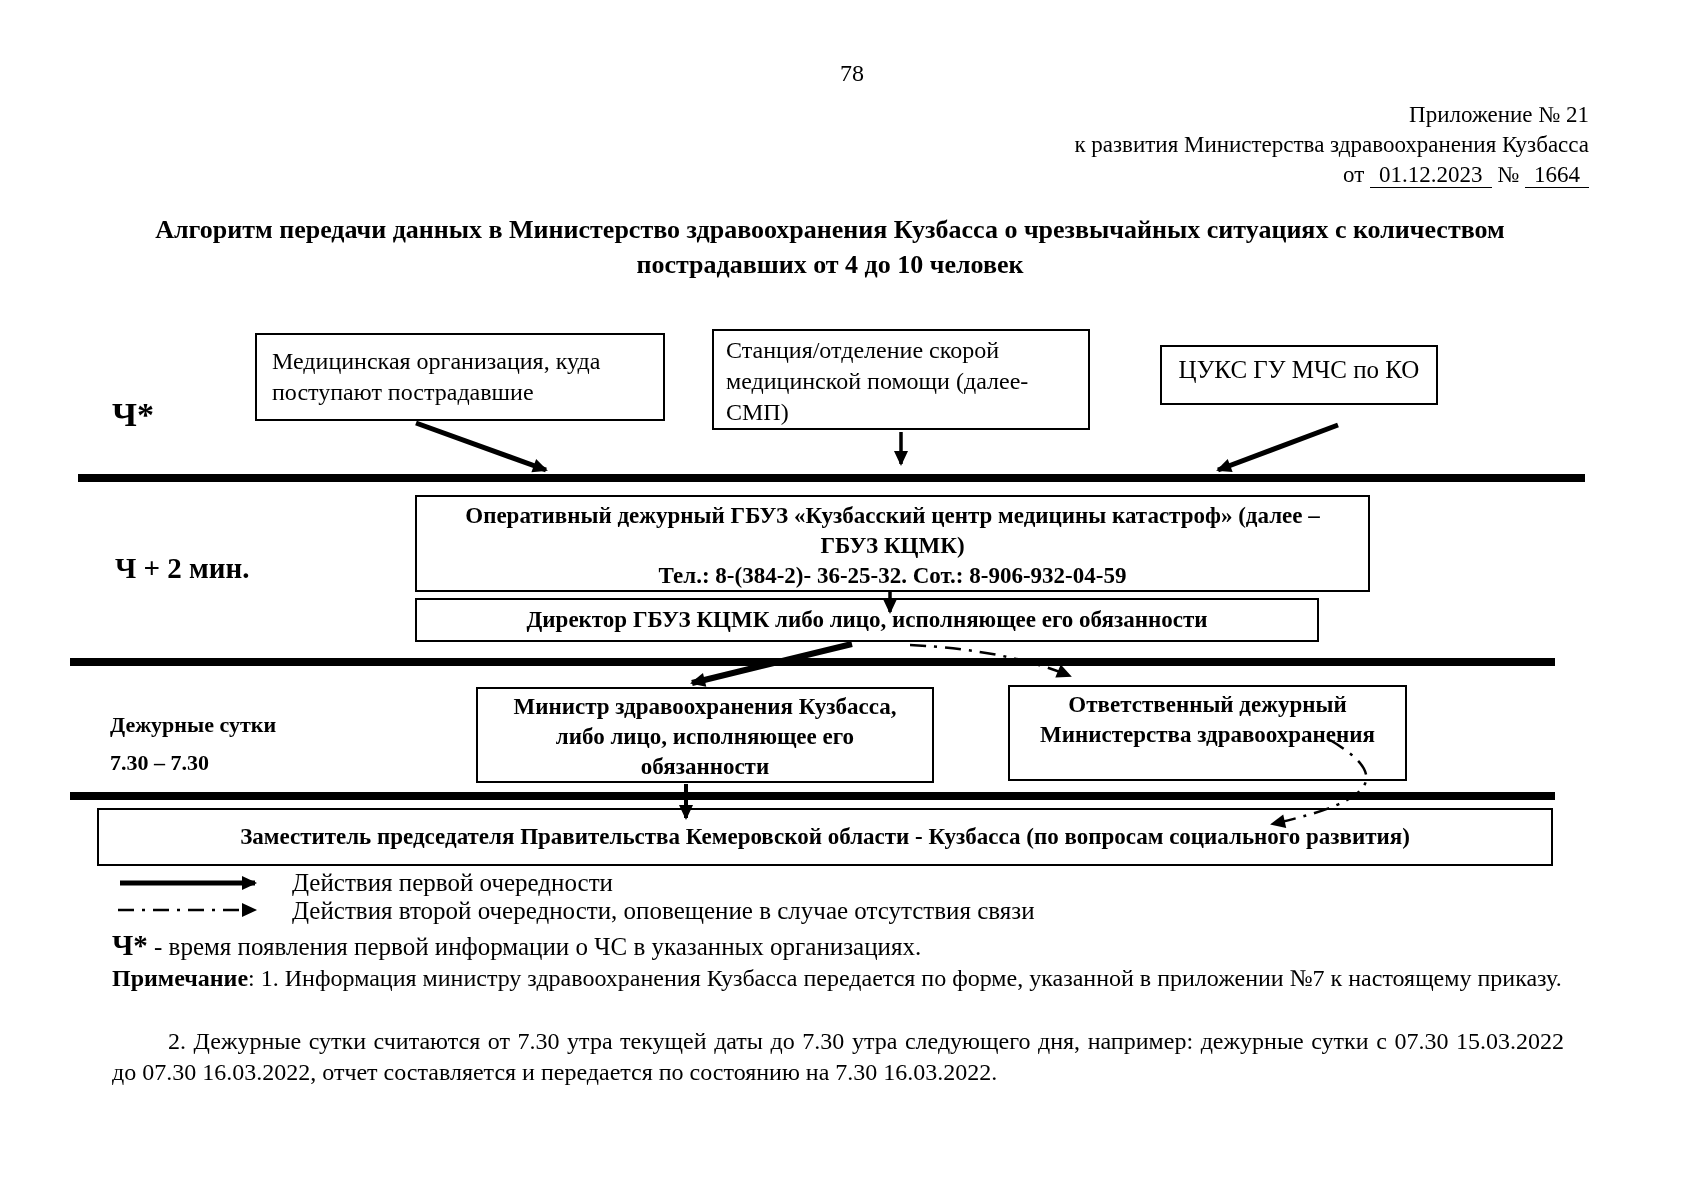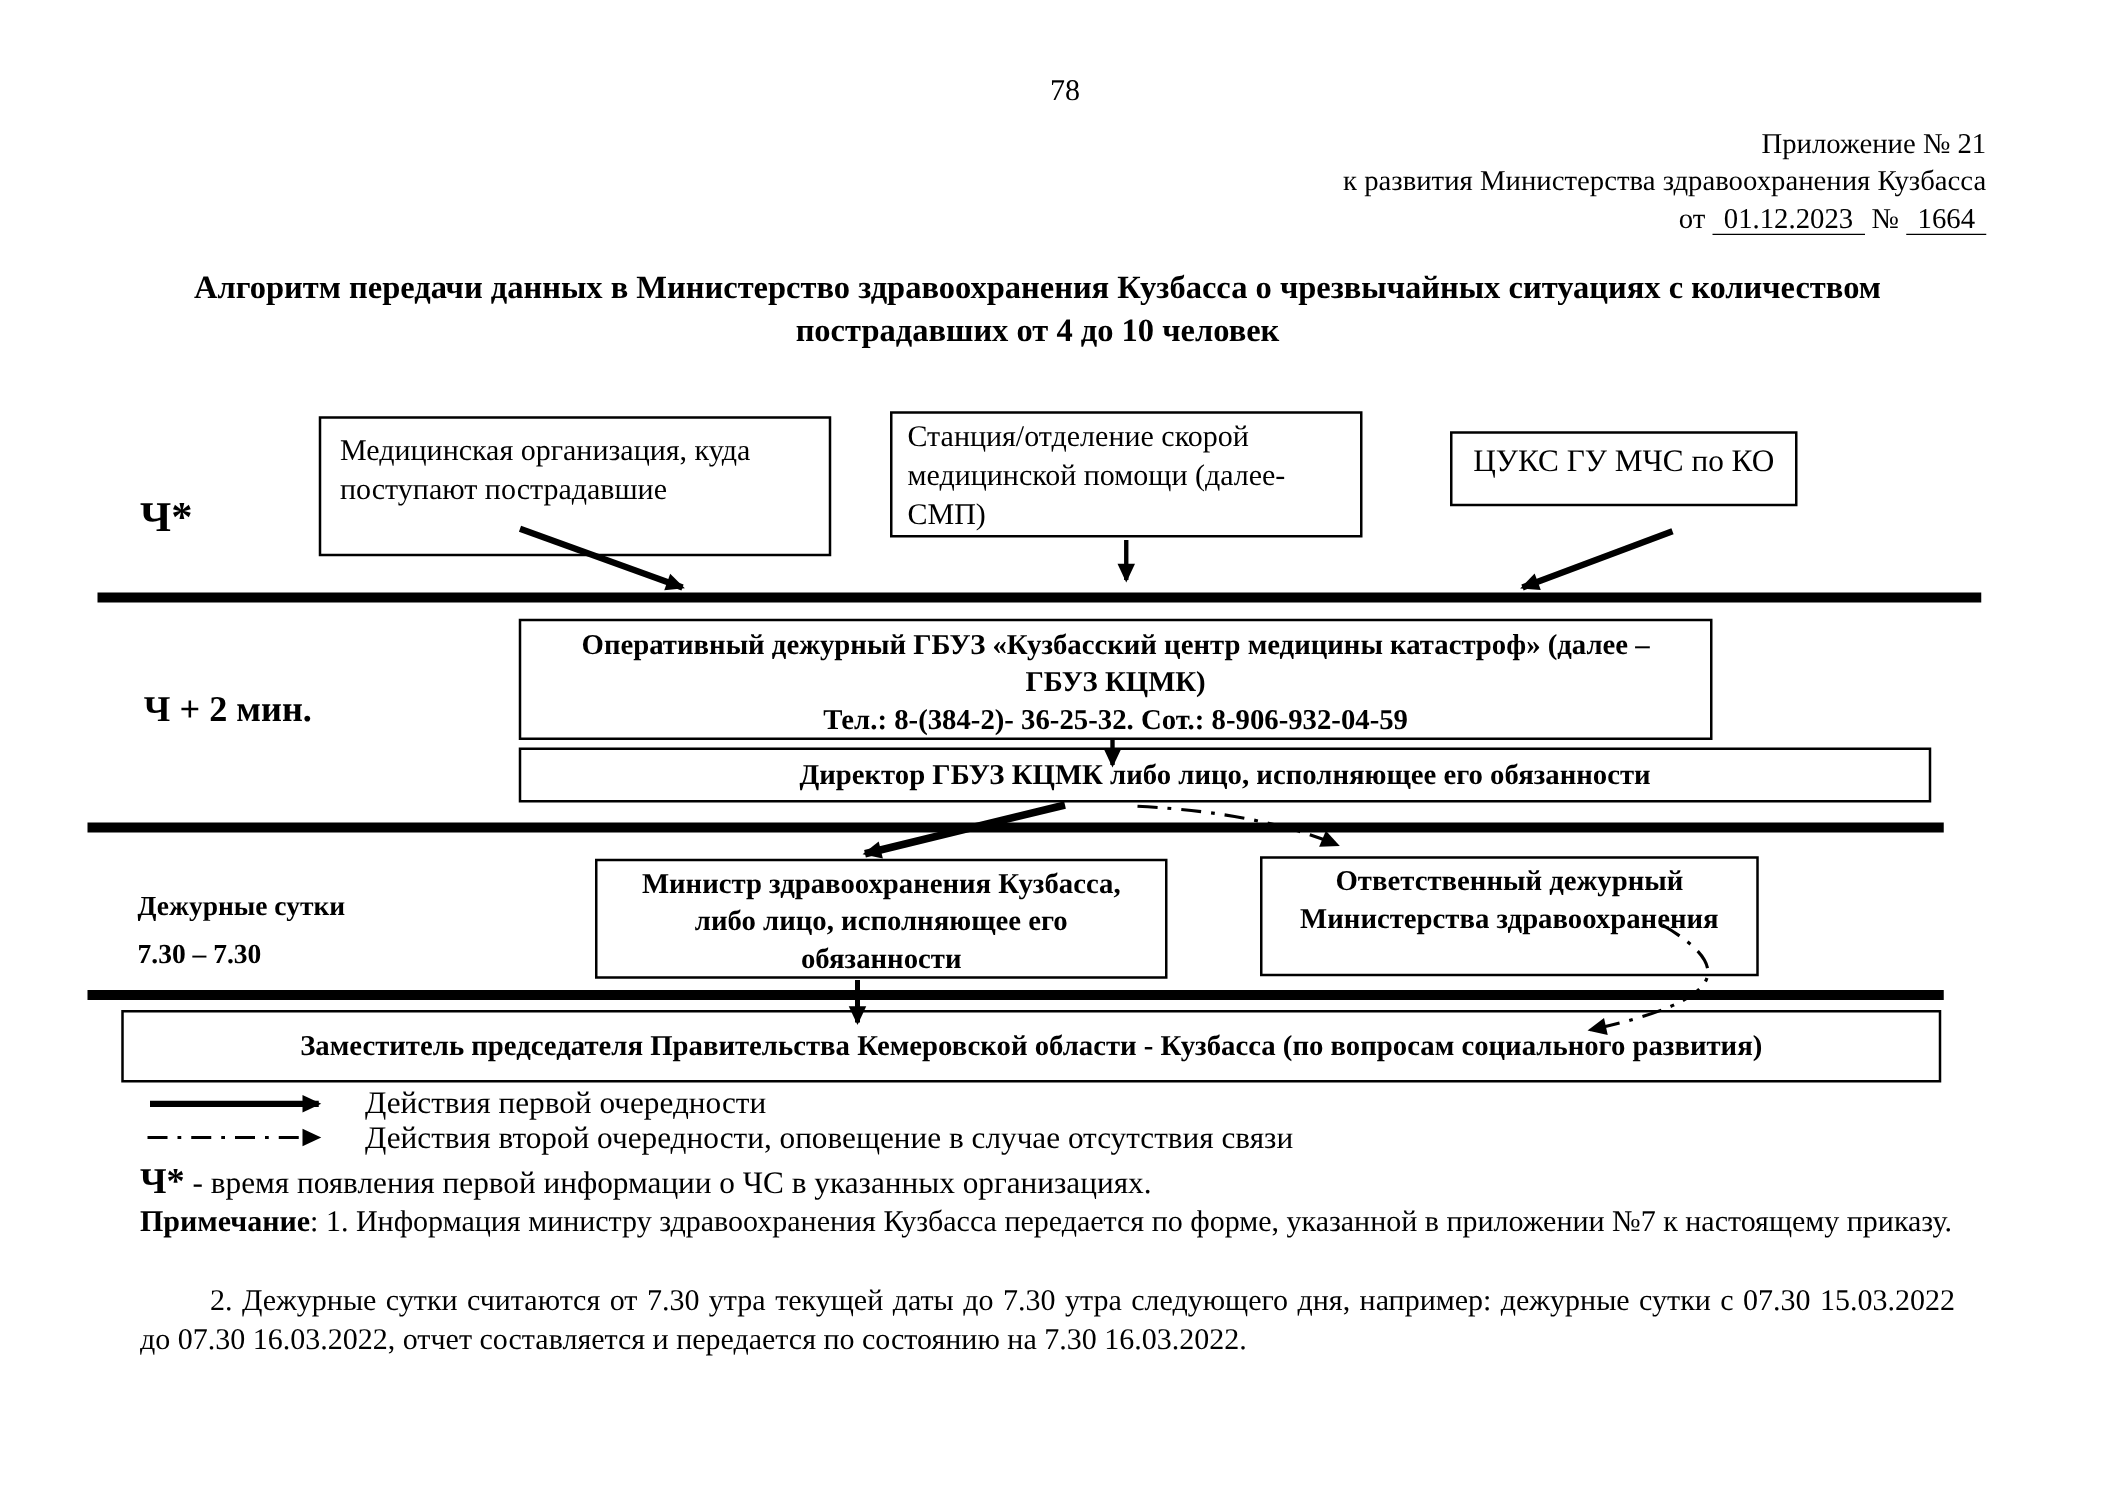--- a/index.html
+++ b/index.html
@@ -10,25 +10,25 @@
   .abs{position:absolute;}
   .pagenum{left:840px;top:60px;font-size:24px;}
   .hdr{right:108px;top:100px;text-align:right;font-size:23px;line-height:30px;}
   .u{border-bottom:1.6px solid #000;padding:0 9px;}
   .title{left:80px;top:212px;width:1500px;text-align:center;font-weight:bold;font-size:26px;line-height:35px;}
   .tlabel{font-weight:bold;}
   .t1{left:112px;top:396px;font-size:34px;}
   .t2{left:115px;top:552px;font-size:29px;}
   .t3{left:110px;top:706px;font-size:22px;line-height:38px;}
   .box{position:absolute;border:2px solid #000;background:#fff;box-sizing:border-box;z-index:2;}
-  .box-medorg{left:255px;top:333px;width:410px;height:112px;font-size:24px;line-height:31px;padding:11px 6px 0 15px;}
+  .box-medorg{left:255px;top:333px;width:410px;height:88px;font-size:24px;line-height:31px;padding:11px 6px 0 15px;}
   .box-smp{left:712px;top:329px;width:378px;height:101px;font-size:24px;line-height:31px;padding:4px 6px 0 12px;}
   .box-cuks{left:1160px;top:345px;width:278px;height:60px;font-size:25px;text-align:center;padding-top:9px;}
   .box-kcmk{left:415px;top:495px;width:955px;height:97px;font-weight:bold;font-size:23px;line-height:30px;text-align:center;padding-top:4px;}
-  .box-director{left:415px;top:598px;width:1130px;height:44px;font-weight:bold;font-size:23px;text-align:center;display:flex;align-items:center;justify-content:center;}
+  .box-director{left:415px;top:598px;width:904px;height:44px;font-weight:bold;font-size:23px;text-align:center;display:flex;align-items:center;justify-content:center;}
   .box-minister{left:476px;top:687px;width:458px;height:96px;font-weight:bold;font-size:23px;line-height:30px;text-align:center;padding-top:3px;}
   .box-responsible{left:1008px;top:685px;width:399px;height:96px;font-weight:bold;font-size:23px;line-height:30px;text-align:center;padding-top:3px;}
   .box-deputy{left:97px;top:808px;width:1456px;height:58px;font-weight:bold;font-size:23px;text-align:center;display:flex;align-items:center;justify-content:center;}
   #arrows{left:0;top:0;width:1697px;height:1200px;z-index:5;pointer-events:none;}
   .legend-label{font-size:25px;}
   .ll1{left:292px;top:869px;}
   .ll2{left:292px;top:897px;}
   .chnote{left:112px;top:929px;font-size:25px;}
   .chnote .term{font-weight:bold;font-size:29px;}
   .para{left:112px;width:1452px;font-size:24px;line-height:31px;text-align:justify;}

